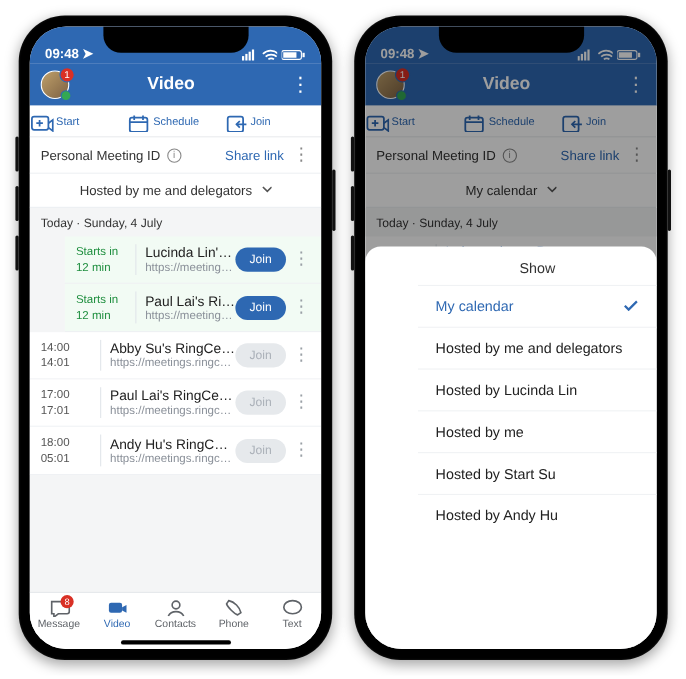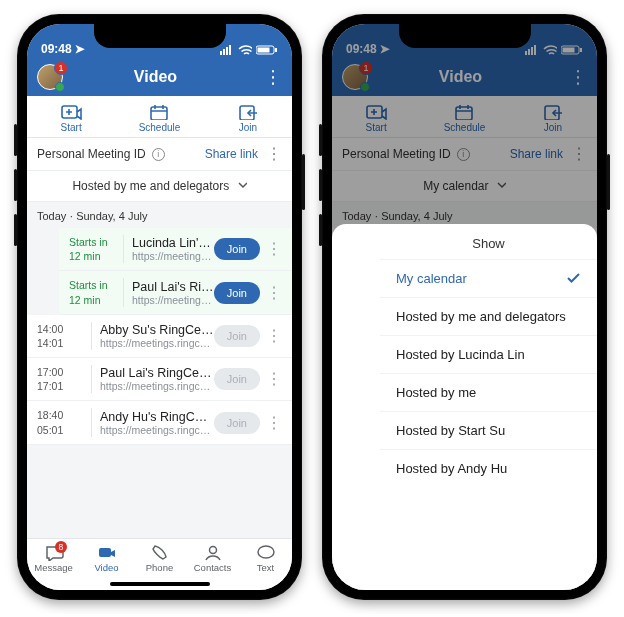--- a/index.html
+++ b/index.html
@@ -29,21 +29,21 @@
     background:#2e68b2; color:#fff; height:38px; display:flex; align-items:center; padding:0 10px;
   }
   .avatar-wrap { position:relative; width:26px; height:26px; }
   .avatar { width:26px; height:26px; border-radius:50%; background:linear-gradient(135deg,#bfa06a,#7d6143); border:1.5px solid #fff; }
   .avatar-badge { position:absolute; top:-3px; right:-5px; background:#d93025; color:#fff; border-radius:50%; width:14px; height:14px; font-size:9px; display:flex; align-items:center; justify-content:center; border:1.5px solid #2e68b2; }
   .presence { position:absolute; bottom:-2px; right:-2px; width:10px; height:10px; border-radius:50%; background:#34a853; border:1.5px solid #2e68b2; }
   .appbar-title { flex:1; text-align:center; font-size:16px; font-weight:600; margin-left:-16px; }
   .appbar-more { color:#fff; font-size:18px; line-height:1; }
 
   .actionbar { background:#fff; display:flex; padding:6px 0 4px; border-bottom:1px solid #e4e7ea; }
-  .actionbar .action { flex:1; display:flex; flex-direction:column; align-items:center; gap:2px; font-size:10px; color:#2e68b2; }
+  .actionbar .action { flex:1; display:flex; flex-direction:row; align-items:center; gap:2px; font-size:10px; color:#2e68b2; }
   .actionbar svg { width:22px; height:18px; stroke:#2e68b2; fill:none; stroke-width:1.6; }
 
   .pmi-row { background:#fff; display:flex; align-items:center; padding:8px 10px; font-size:12px; color:#333; border-bottom:1px solid #eceff2; }
   .pmi-row .info-ico { width:13px; height:13px; border:1px solid #888; border-radius:50%; display:inline-flex; align-items:center; justify-content:center; font-size:9px; color:#888; margin-left:6px; }
   .pmi-row .share { margin-left:auto; color:#2e68b2; }
   .pmi-row .row-more { color:#888; margin-left:8px; font-size:16px; line-height:1; }
 
   .filter-row { background:#fff; text-align:center; padding:8px 0; font-size:12px; color:#333; border-bottom:1px solid #eceff2; }
   .chev { display:inline-block; margin-left:4px; }
   .chev svg{ width:10px;height:10px; }
@@ -261,21 +261,21 @@
             <div class="divider"></div>
             <div class="info">
               <div class="title">Paul Lai's RingCentral me...</div>
               <div class="sub">https://meetings.ringcentral.co...</div>
             </div>
             <div class="joinbtn disabled">Join</div>
             <div class="row-more2">⋮</div>
           </div>
           <div class="meet">
             <div class="time">
-              <div>18:40</div>
+              <div>18:00</div>
               <div>05:01</div>
             </div>
             <div class="divider"></div>
             <div class="info">
               <div class="title">Andy Hu's RingCentral M...</div>
               <div class="sub">https://meetings.ringcentral.co...</div>
             </div>
             <div class="joinbtn disabled">Join</div>
             <div class="row-more2">⋮</div>
           </div>
@@ -291,29 +291,29 @@
         <span>Message</span>
       </div>
       <div class="tab active">
         <svg style="color:#2e68b2">
             <use href="#t-video"></use>
           </svg>
         <span>Video</span>
       </div>
       <div class="tab">
         <svg style="color:#5f6368">
-            <use href="#t-phone"></use>
-          </svg>
-        <span>Phone</span>
+            <use href="#t-contacts"></use>
+          </svg>
+        <span>Contacts</span>
       </div>
       <div class="tab">
         <svg style="color:#5f6368">
-            <use href="#t-contacts"></use>
-          </svg>
-        <span>Contacts</span>
+            <use href="#t-phone"></use>
+          </svg>
+        <span>Phone</span>
       </div>
       <div class="tab">
         <svg style="color:#5f6368">
             <use href="#t-text"></use>
           </svg>
         <span>Text</span>
       </div>
       <div class="homebar"></div>
     </div>
   </div>

